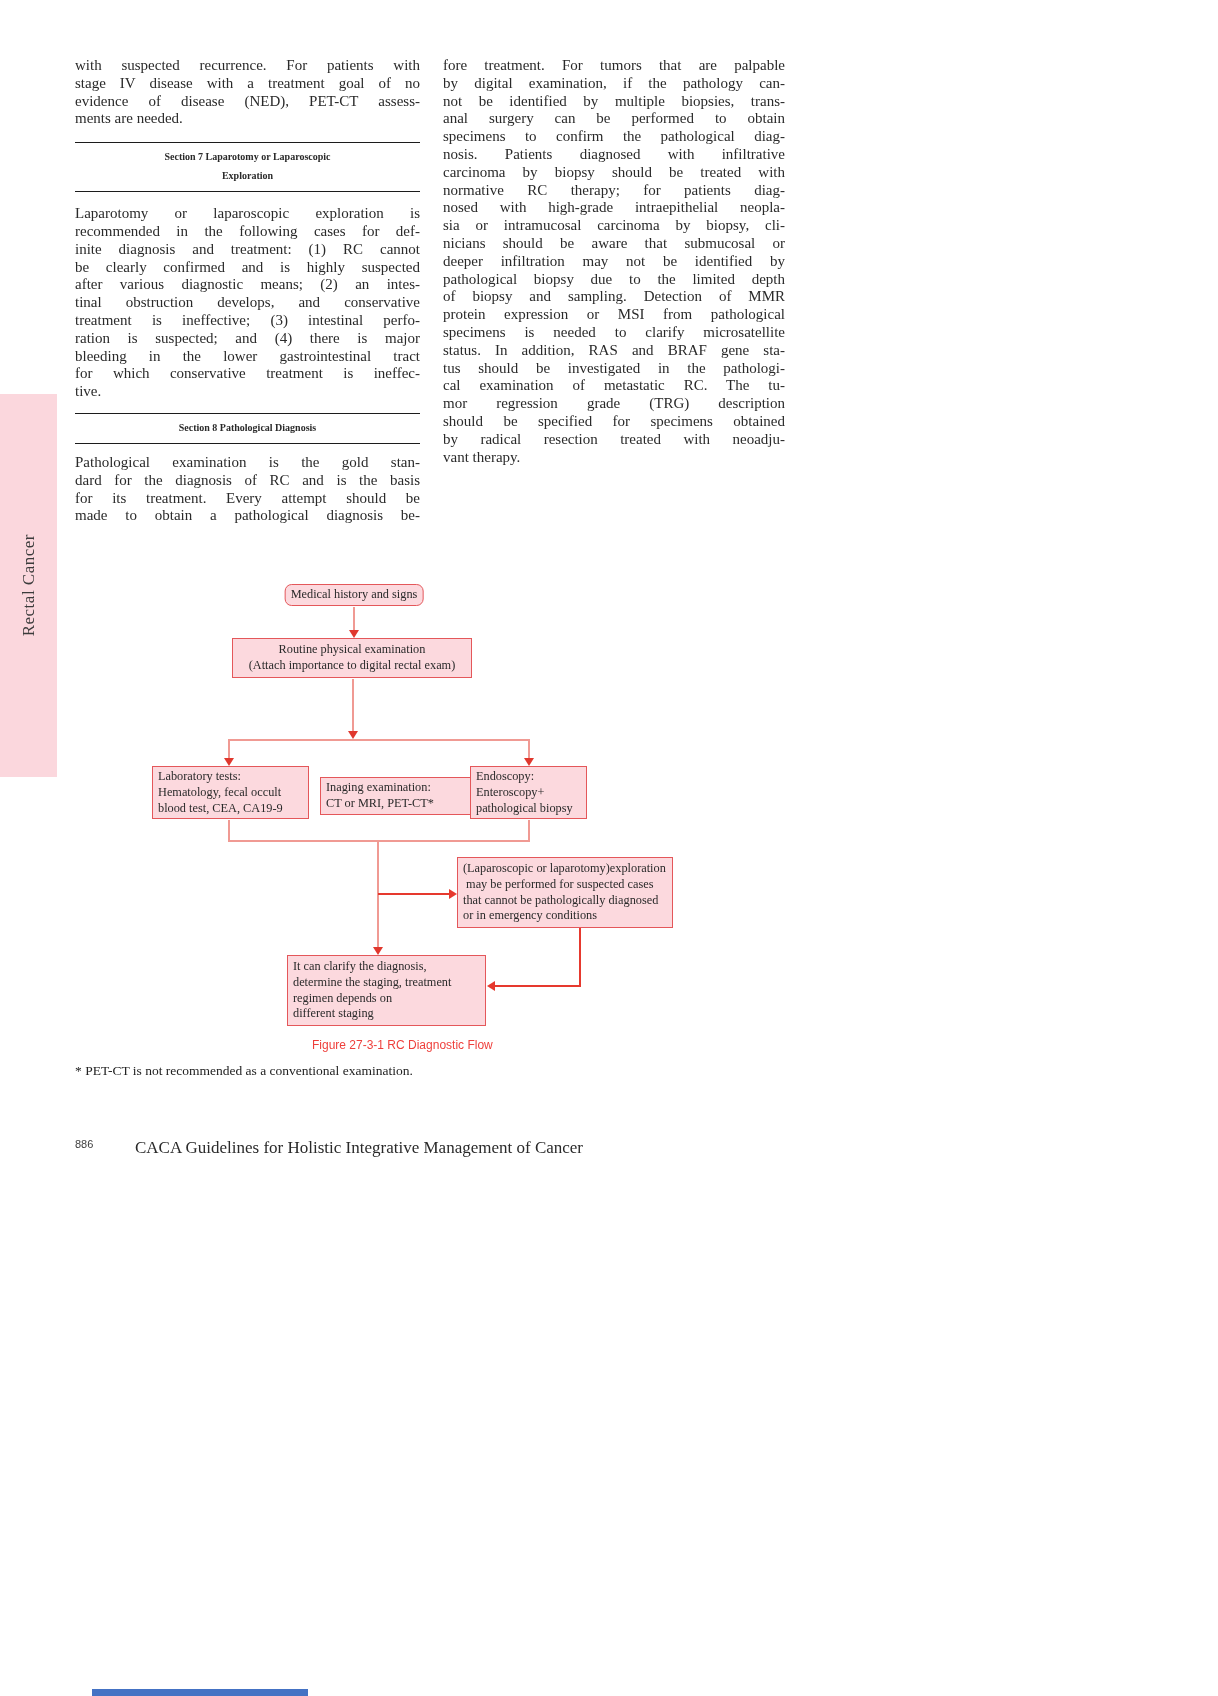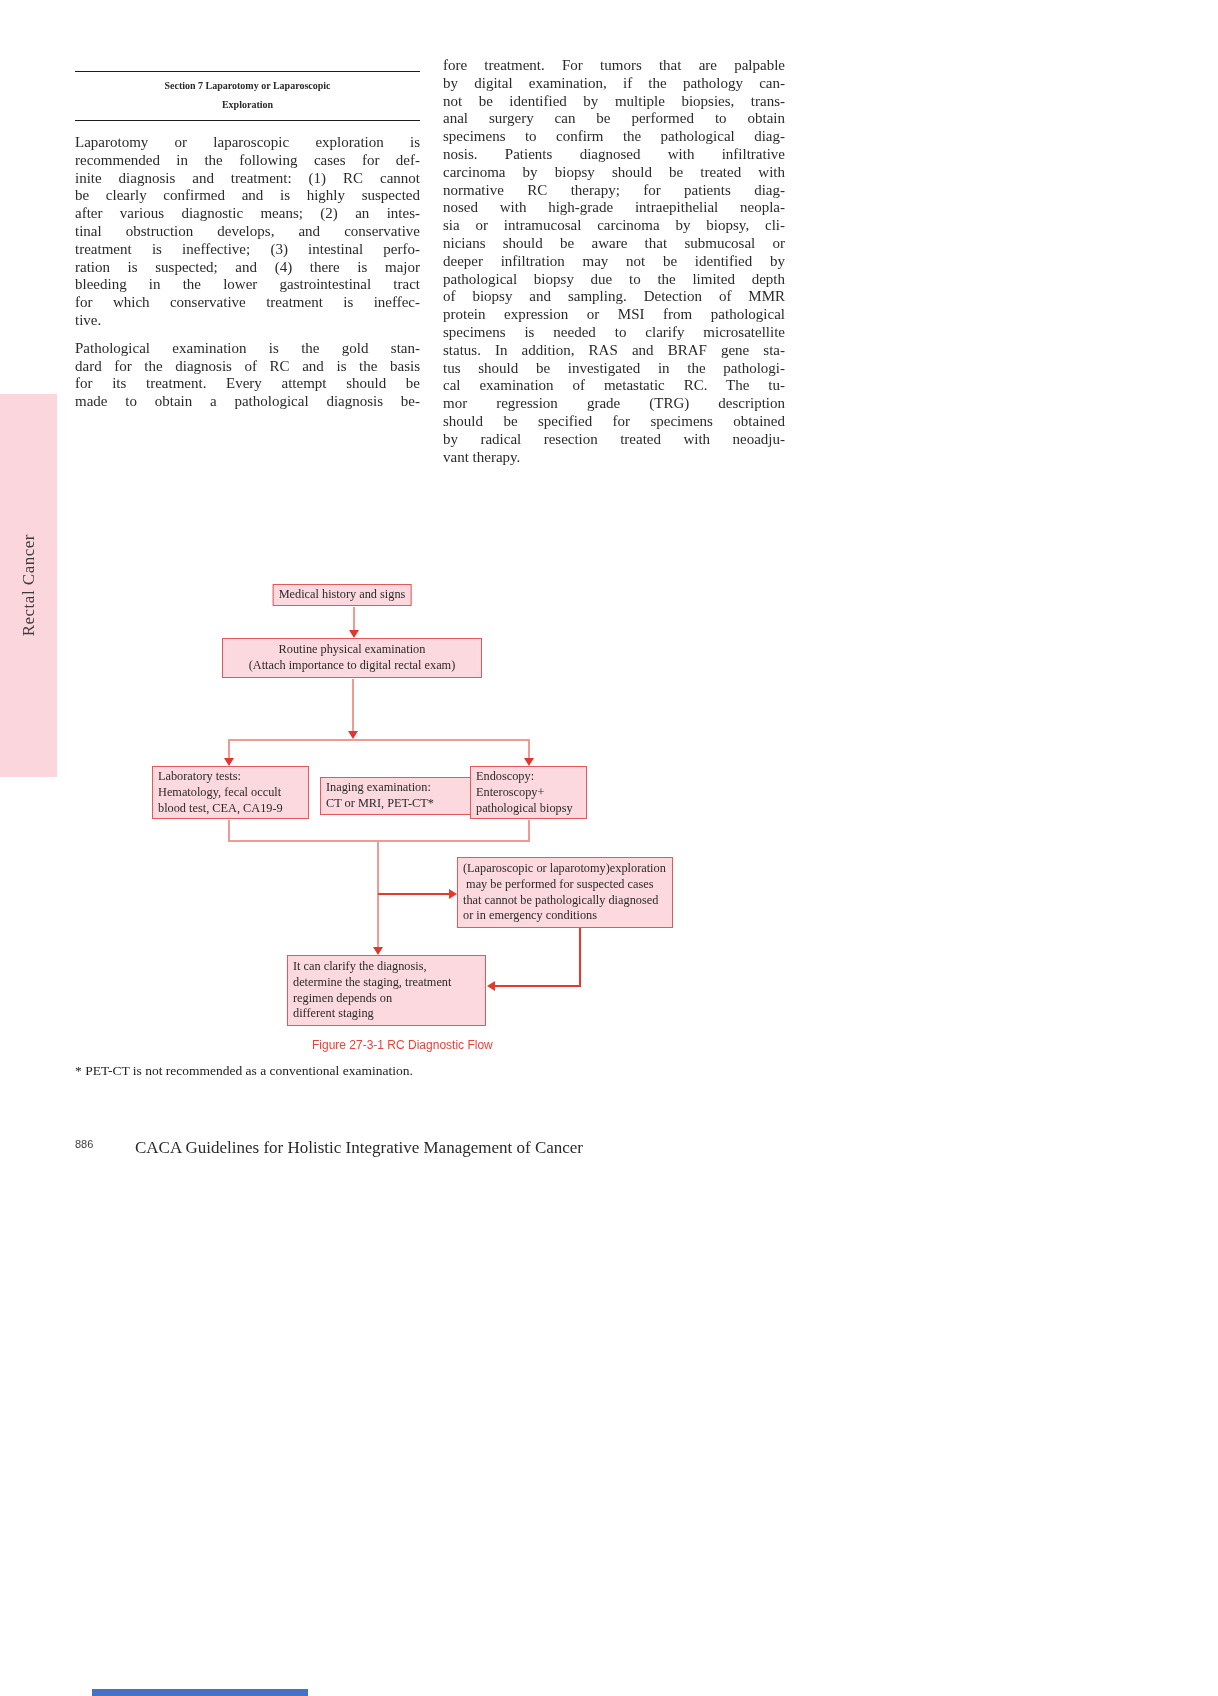--- a/index.html
+++ b/index.html
@@ -47,37 +47,46 @@
 </head>
 <body>
 
 <div class="page">
 
   <div class="sidebar-tab">
     <span class="sidebar-text">Rectal Cancer</span>
   </div>
 
   <div class="col col-left bodytext">
+    <div>
+        <div class="tline">with suspected recurrence. For patients with</div>
+        <div class="tline">stage IV disease with a treatment goal of no</div>
+        <div class="tline">evidence of disease (NED), PET-CT assess-</div>
+        <div class="tline tline-end">ments are needed.</div>
+      </div>
     <div class="sect">
       <div class="sect-line">Section 7 Laparotomy or Laparoscopic</div>
       <div class="sect-line">Exploration</div>
     </div>
     <div class="para">
         <div class="tline">Laparotomy or laparoscopic exploration is</div>
         <div class="tline">recommended in the following cases for def-</div>
         <div class="tline">inite diagnosis and treatment: (1) RC cannot</div>
         <div class="tline">be clearly confirmed and is highly suspected</div>
         <div class="tline">after various diagnostic means; (2) an intes-</div>
         <div class="tline">tinal obstruction develops, and conservative</div>
         <div class="tline">treatment is ineffective; (3) intestinal perfo-</div>
         <div class="tline">ration is suspected; and (4) there is major</div>
         <div class="tline">bleeding in the lower gastrointestinal tract</div>
         <div class="tline">for which conservative treatment is ineffec-</div>
         <div class="tline tline-end">tive.</div>
       </div>
+    <div class="sect" style="margin-top:12px;">
+      <div class="sect-line">Section 8 Pathological Diagnosis</div>
+    </div>
     <div class="para" style="margin-top:10px;">
         <div class="tline">Pathological examination is the gold stan-</div>
         <div class="tline">dard for the diagnosis of RC and is the basis</div>
         <div class="tline">for its treatment. Every attempt should be</div>
         <div class="tline">made to obtain a pathological diagnosis be-</div>
       </div>
   </div>
 
   <div class="col col-right bodytext">
     <div>
@@ -100,24 +109,24 @@
         <div class="tline">status. In addition, RAS and BRAF gene sta-</div>
         <div class="tline">tus should be investigated in the pathologi-</div>
         <div class="tline">cal examination of metastatic RC. The tu-</div>
         <div class="tline">mor regression grade (TRG) description</div>
         <div class="tline">should be specified for specimens obtained</div>
         <div class="tline">by radical resection treated with neoadju-</div>
         <div class="tline tline-end">vant therapy.</div>
       </div>
   </div>
 
-  <div class="node node-center" style="left:342px;top:584px;">
+  <div class="node node-center" style="left:354px;top:584px;border-radius:7px;">
       <div class="tline tline-end">Medical history and signs</div>
     </div>
-  <div class="node node-center" style="left:352px;top:638px;width:260px;padding:3px 6px;">
+  <div class="node node-center" style="left:352px;top:638px;width:240px;padding:3px 6px;">
       <div class="tline">Routine physical examination</div>
       <div class="tline tline-end">(Attach importance to digital rectal exam)</div>
     </div>
   <div class="node" style="left:152px;top:766px;width:157px;">
       <div class="tline">Laboratory tests:</div>
       <div class="tline">Hematology, fecal occult</div>
       <div class="tline tline-end">blood test, CEA, CA19-9</div>
     </div>
   <div class="node" style="left:320px;top:777px;width:163px;">
       <div class="tline">Inaging examination:</div>

